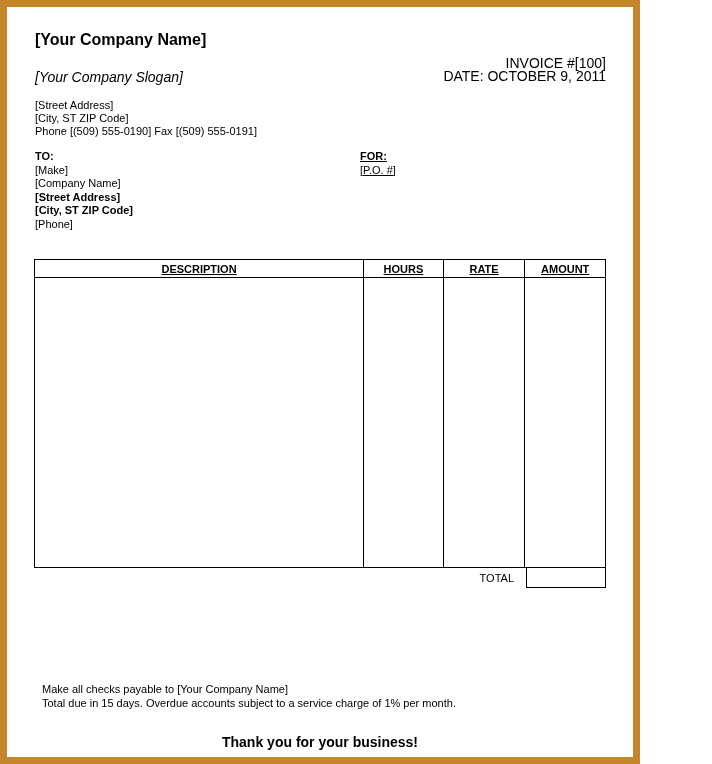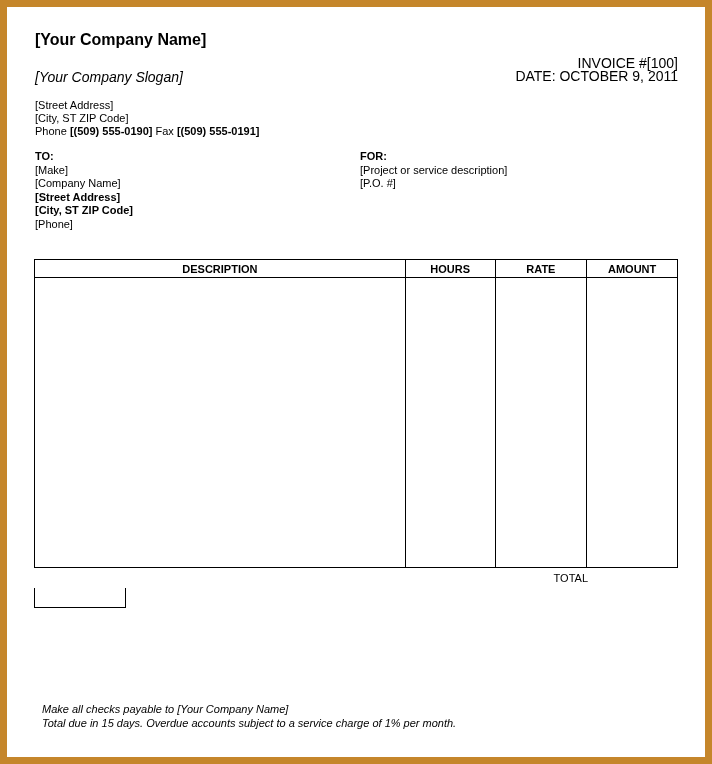--- a/index.html
+++ b/index.html
@@ -2,75 +2,75 @@
 <html style="--accent: #c5862b; --title-gray: #8c8c8c;"><head>
 <meta charset="utf-8">
 <style>
   :root{
     --accent:#c5862b;
     --title-gray:#8c8c8c;
   }
   *{box-sizing:border-box;}
   html,body{margin:0;padding:0;background:#ffffff;}
   .page{
-    width:712px;height:764px;
+    width:640px;height:764px;
     border:7px solid var(--accent);
     background:#ffffff;
     font-family:"Liberation Sans", sans-serif;
     color:#000;
     position:relative;
     overflow:hidden;
   }
   
   .header-row{display:flex;justify-content:space-between;margin:24px 27px 0 28px;}
   .company-name{font-size:16px;font-weight:bold;}
   .company-slogan{font-size:14px;font-style:italic;margin-top:20px;}
   .address-block{margin-top:14px;font-size:11px;line-height:13px;}
-  .phone-line b{font-weight:bold;}
+  .phone-line b{font-weight:normal;}
   .fax-label{}
   .header-right{text-align:right;}
   .invoice-title{
     font-family:"Liberation Serif", serif;
     font-size:30px;font-weight:bold;color:var(--title-gray);
     letter-spacing:1px;line-height:32px;
   }
   .invoice-meta{margin-top:26px;font-size:14px;line-height:13px;}
   
   .parties-row{display:flex;margin:12px 27px 0 28px;}
   .to-col{flex:0 0 325px;font-size:11px;line-height:13.5px;}
-  .for-col{flex:1;font-size:11px;line-height:13.5px;}
+  .for-col{flex:1;font-size:11px;line-height:13.5px;text-decoration:underline;}
   .party-label{font-weight:bold;}
   .line-bold{font-weight:bold;}
   
   .invoice-table{margin:28px 27px 0 27px;}
   .t-row{display:flex;}
-  .t-head{border:1px solid #000;}
+  .t-head{border:1px solid #000;text-decoration:underline;}
   .t-head .cell{
     font-size:11px;font-weight:bold;text-align:center;
     padding:3px 0 2px 0;border-right:1px solid #000;
   }
   .t-head .cell:last-child{border-right:none;}
   .t-body{border:1px solid #000;border-top:none;height:290px;}
   .t-body .cell{border-right:1px solid #000;}
   .t-body .cell:last-child{border-right:none;}
   .col-desc{width:380px;}
   .col-hours{width:92px;}
   .col-rate{width:94px;}
   .col-amount{width:92px;}
-  .total-row{display:flex;margin:0 27px 0 27px;font-size:11px;flex-direction:column;}
+  .total-row{display:flex;margin:0 27px 0 27px;font-size:11px;}
   .total-label{
     width:566px;text-align:right;padding-right:12px;
     line-height:20px;
   }
   .total-box{
     width:92px;height:20px;
     border:1px solid #000;border-top:none;
   }
   
-  .footer-notes{margin:94px 27px 0 35px;font-size:11px;line-height:14px;font-style:italic;}
+  .footer-notes{margin:94px 27px 0 35px;font-size:11px;line-height:14px;}
   .thanks{margin-top:24px;text-align:center;font-size:14px;font-weight:bold;}
 </style>
 </head>
 <body>
 
 <div class="page">
 
   <div class="header-row">
     <div class="header-left">
       <div class="company-name">[Your Company Name]</div>
@@ -98,21 +98,20 @@
     <div class="to-col">
       <div class="party-label">TO:</div>
       <div>[Make]</div>
       <div>[Company Name]</div>
       <div class="line-bold">[Street Address]</div>
       <div class="line-bold">[City, ST ZIP Code]</div>
       <div>[Phone]</div>
     </div>
     <div class="for-col">
       <div class="party-label">FOR:</div>
-      <div>[Project or service description]</div>
       <div>[P.O. #]</div>
     </div>
   </div>
 
   <div class="invoice-table">
     <div class="t-row t-head">
       <div class="cell col-desc">DESCRIPTION</div>
       <div class="cell col-hours">HOURS</div>
       <div class="cell col-rate">RATE</div>
       <div class="cell col-amount">AMOUNT</div>
@@ -126,14 +125,15 @@
   </div>
   <div class="total-row">
     <div class="total-label">TOTAL</div>
     <div class="total-box"></div>
   </div>
 
   <div class="footer-notes">
     <div>Make all checks payable to [Your Company Name]</div>
     <div>Total due in 15 days. Overdue accounts subject to a service charge of 1% per month.</div>
   </div>
+  <div class="thanks">Thank you for your business!</div>
 
 </div>
 
 </body></html>

